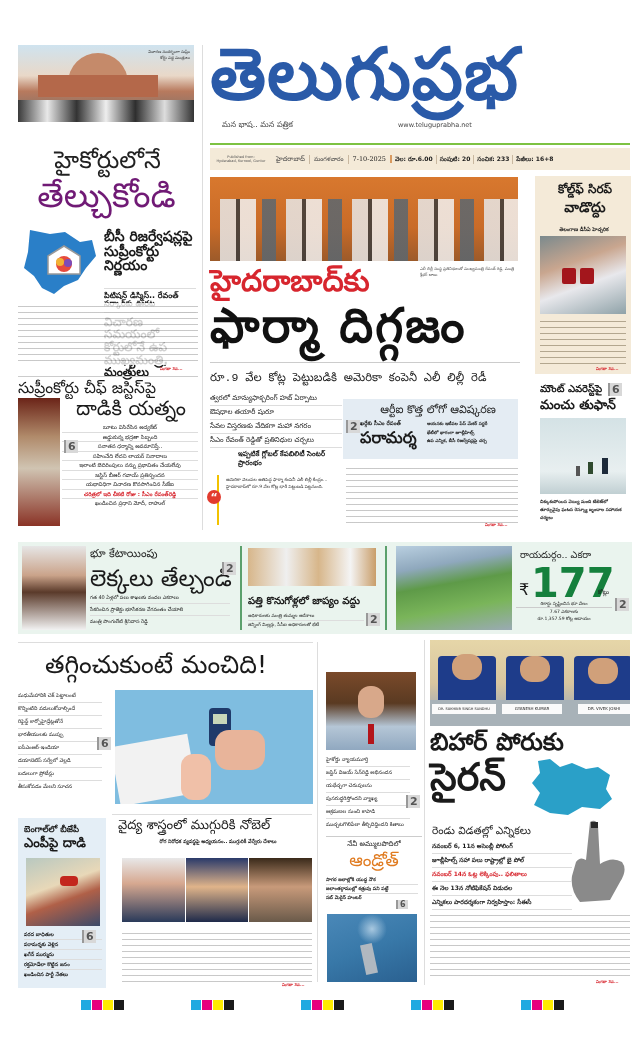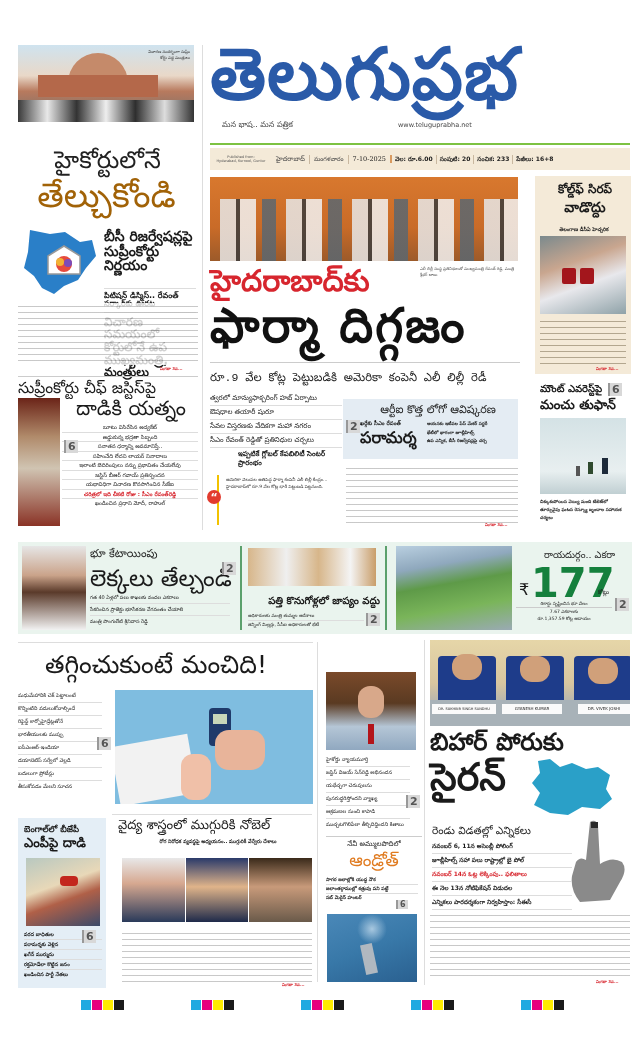--- a/index.html
+++ b/index.html
@@ -18,21 +18,21 @@
 <body>
 
 <div class="photo" style="left:18px;top:45px;width:176px;height:77px;background:linear-gradient(180deg,#cfe3ef 0%,#e9d8c8 40%,#b87a5e 60%,#6e6e6e 100%);">
   <div class="abs" style="left:50px;top:8px;width:60px;height:30px;border-radius:30px 30px 0 0;background:#c58a6a;"></div>
   <div class="abs" style="left:20px;top:30px;width:120px;height:22px;background:#b4684a;"></div>
   <div class="abs" style="left:0;top:55px;width:176px;height:22px;background:linear-gradient(90deg,#3a3a3a,#e8e8e8,#333,#eee,#2e2e2e,#ddd,#333);"></div>
   <div class="abs tiny" style="right:4px;top:4px;width:46px;font-size:4px;color:#333;text-align:right;">విచారణ సందర్భంగా సుప్రీం కోర్టు వద్ద మంత్రులు</div>
 </div>
 
 <div class="abs h" style="left:20px;top:148px;width:175px;text-align:center;font-size:24px;font-weight:normal;color:#222;">హైకోర్టులోనే</div>
-<div class="abs h" style="left:14px;top:178px;width:185px;text-align:center;font-size:34px;font-weight:normal;color:#a16207;">తేల్చుకోండి</div>
+<div class="abs h" style="left:14px;top:178px;width:185px;text-align:center;font-size:34px;font-weight:normal;color:#701a75;">తేల్చుకోండి</div>
 
 <div class="abs" style="left:20px;top:228px;width:80px;height:68px;">
   <svg width="80" height="68" viewBox="0 0 80 68">
       <path d="M10 2 L30 6 L45 4 L60 14 L72 12 L76 28 L66 40 L58 52 L44 58 L34 66 L22 60 L14 48 L4 40 L8 24 Z" fill="#2a7fc8"></path>
       <path d="M28 28 L44 18 L60 28 L60 46 L28 46 Z" fill="#fff" stroke="#999" stroke-width="1.5"></path>
       <circle cx="44" cy="36" r="8" fill="#e64a3c"></circle>
       <circle cx="40" cy="34" r="4" fill="#f2b233"></circle>
       <circle cx="48" cy="35" r="4" fill="#7b4cb8"></circle>
     </svg>
 </div>
@@ -146,30 +146,30 @@
 <div class="abs h" style="left:90px;top:566px;font-size:23px;font-weight:normal;">లెక్కలు తేల్చండి</div>
 <div class="abs pg" style="left:222px;top:562px;">2</div>
 <div class="abs" style="left:90px;top:592px;width:140px;">
   <div class="divline" style="font-size:5px;padding:2px 0;">గత 40 ఏళ్లలో పలు శాఖలకు వందల ఎకరాలు</div>
   <div class="divline" style="font-size:5px;padding:2px 0;">సేకరించిన ప్రాజెక్టు భూసేకరణ వేగవంతం చేయాలి</div>
   <div style="font-size:5px;padding:2px 0;">మంత్రి పొంగులేటి శ్రీనివాస రెడ్డి</div>
 </div>
 <div class="abs" style="left:240px;top:546px;width:2px;height:84px;background:#5ba06c;"></div>
 
 <div class="photo" style="left:248px;top:548px;width:128px;height:38px;background:linear-gradient(90deg,#d7b68a 0%,#efefef 30%,#d7b68a 55%,#f4f4f4 80%,#c99e6a 100%);"></div>
-<div class="abs h" style="left:248px;top:596px;width:132px;font-size:10px;text-align:right;">పత్తి కొనుగోళ్లలో జాప్యం వద్దు</div>
+<div class="abs h" style="left:248px;top:596px;width:132px;font-size:10px;">పత్తి కొనుగోళ్లలో జాప్యం వద్దు</div>
 <div class="abs" style="left:248px;top:612px;width:116px;">
   <div class="divline" style="font-size:4.5px;padding:1px 0;">అధికారులకు మంత్రి తుమ్మల ఆదేశాలు</div>
   <div style="font-size:4.5px;padding:1px 0;">జిన్నింగ్ మిల్లర్లు, సీసీఐ అధికారులతో భేటీ</div>
 </div>
 <div class="abs pg" style="left:366px;top:613px;">2</div>
 <div class="abs" style="left:385px;top:546px;width:2px;height:84px;background:#5ba06c;"></div>
 
 <div class="photo" style="left:396px;top:546px;width:116px;height:84px;background:linear-gradient(170deg,#b9cfe0 0%,#8fa8bd 25%,#5e9a48 45%,#7ab55a 70%,#9aaab4 100%);"></div>
-<div class="abs h" style="left:520px;top:550px;font-size:9.5px;font-weight:normal;margin-left:24px;">రాయదుర్గం.. ఎకరా</div>
+<div class="abs h" style="left:520px;top:550px;font-size:9.5px;font-weight:normal;">రాయదుర్గం.. ఎకరా</div>
 <div class="abs" style="left:519px;top:580px;font-size:16px;">₹</div>
 <div class="abs h" style="left:531px;top:562px;font-size:40px;color:#15803d;">177</div>
 <div class="abs" style="left:598px;top:588px;font-size:6px;">కోట్లు</div>
 <div class="abs" style="left:516px;top:600px;width:96px;text-align:center;font-size:4.5px;line-height:1.6;">
   <div style="border-bottom:1px solid #ccc;">రికార్డు సృష్టించిన భూ వేలం</div>
   <div>7.67 ఎకరాలకు</div>
   <div>రూ.1,357.59 కోట్ల ఆదాయం</div>
 </div>
 <div class="abs pg" style="left:615px;top:598px;">2</div>
 

